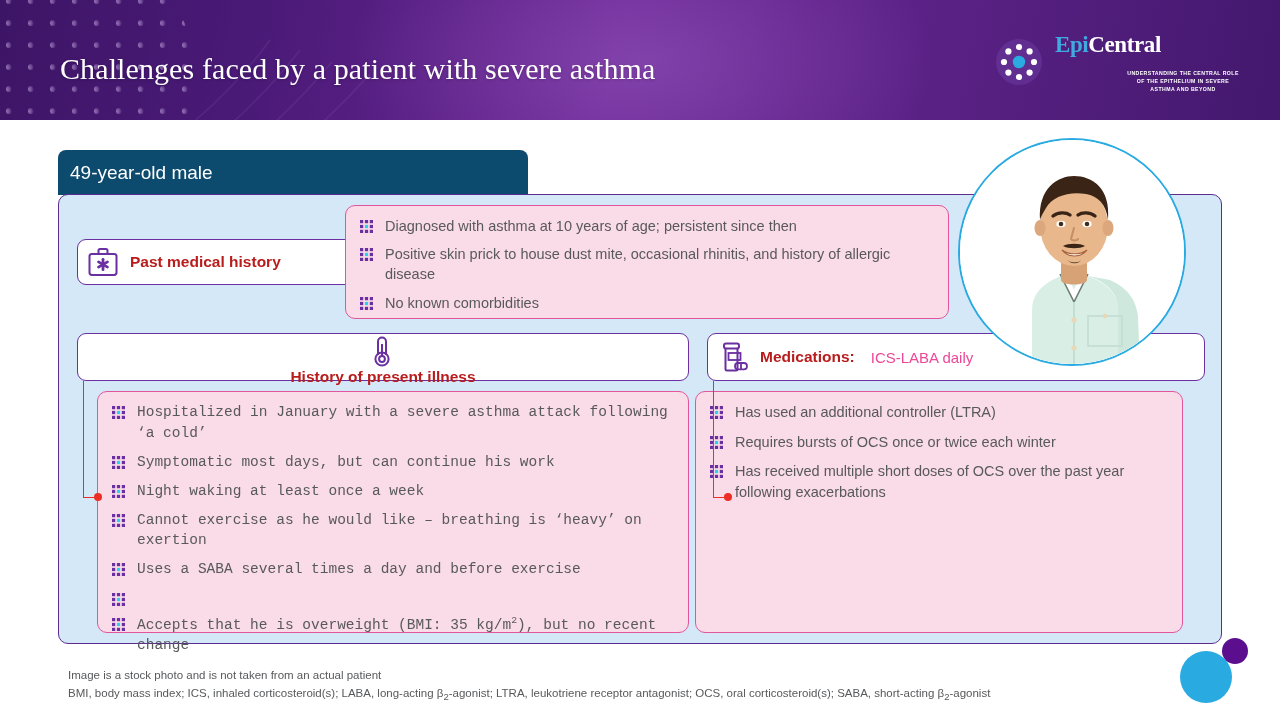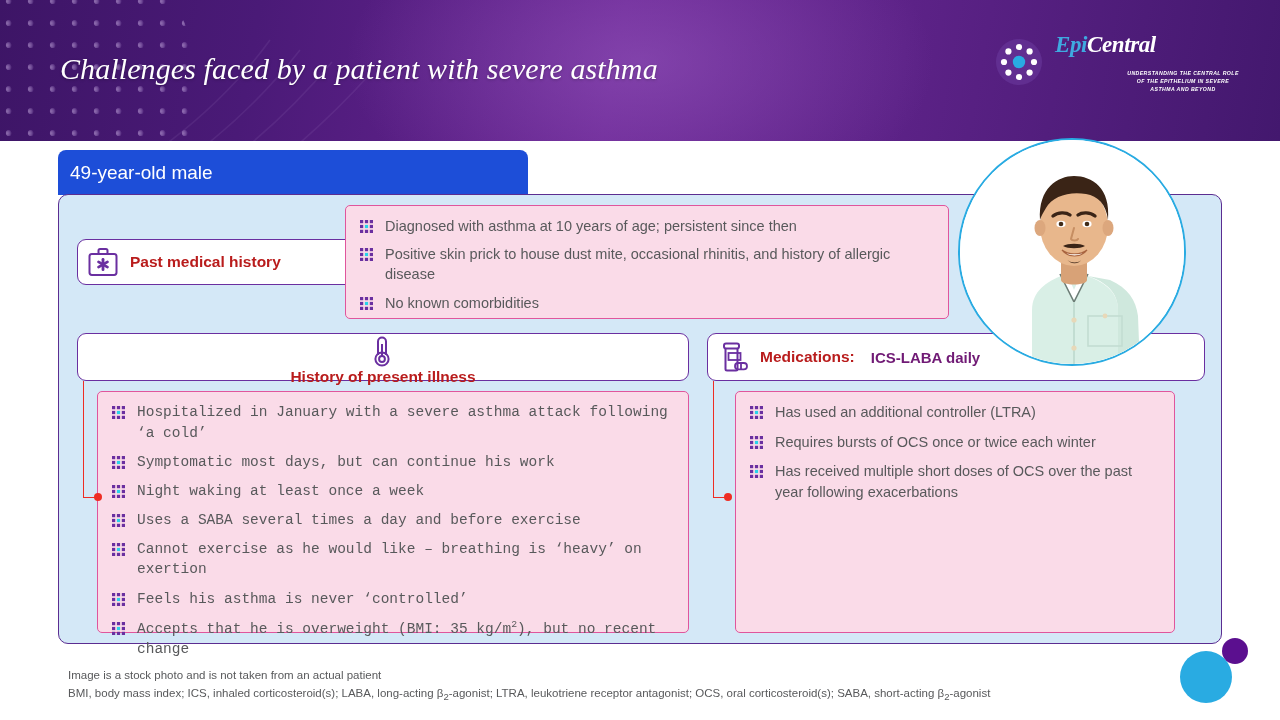--- a/index.html
+++ b/index.html
@@ -5,26 +5,25 @@
   * { margin:0; padding:0; box-sizing:border-box; }
   body {
     width:1280px; height:720px; overflow:hidden;
     background:#ffffff;
     font-family:"Liberation Sans", sans-serif;
     position:relative;
   }
 
   
   .banner {
-    position:absolute; left:0; top:0; width:1280px; height:141px;
+    position:absolute; left:0; top:0; width:1280px; height:120px;
     background:
       radial-gradient(ellipse 420px 230px at 640px 62px, rgba(150,90,190,0.55) 0%, rgba(150,90,190,0) 70%),
       linear-gradient(100deg, #3d1566 0%, #4a1a77 20%, #6a2594 48%, #5c2287 70%, #43186e 100%);
     overflow:hidden;
-    font-style:italic;
   }
   .banner-dots {
     position:absolute; left:-40px; top:-70px; width:620px; height:330px;
     opacity:.50;
   }
   .banner-swirl {
     position:absolute; left:-60px; top:-30px; width:640px; height:300px;
     opacity:.30;
   }
   .banner-title {
@@ -48,55 +47,55 @@
   .logo-tag {
     position:absolute; left:132px; top:35px; width:112px;
     font-size:5.2px; font-weight:bold; color:#ffffff;
     letter-spacing:.42px; line-height:1.55; text-align:center;
     text-transform:uppercase;
   }
 
   
   .age-tab {
     position:absolute; left:58px; top:150px; width:470px; height:45px;
-    background:#1d4ed8; border-radius:8px 8px 0 0;
+    background:#0c4a6e; border-radius:8px 8px 0 0;
     display:flex; align-items:center; padding-left:12px;
   }
   .age-tab span { font-size:19px; color:#ffffff; }
 
   
   .panel {
     position:absolute; left:58px; top:194px; width:1164px; height:450px;
     background:#d4e8f7; border:1.5px solid #5b2d91; border-radius:10px;
   }
 
   
   .hdr-box {
     position:absolute; background:#ffffff;
     border:1.5px solid #6a2fa0; border-radius:9px;
     display:flex; align-items:center;
   }
   .hdr-label { font-size:15.5px; font-weight:bold; color:#b91c1c; }
-  .hdr-sub { font-size:15px; color:#701a75; margin-left:16px; font-weight:bold; }
+  .hdr-sub { font-size:15px; color:#ec4899; margin-left:16px; font-weight:normal; }
 
   .pmh-box { left:18px; top:44px; width:580px; height:46px; }
   .hpi-box { left:18px; top:138px; width:612px; height:48px;flex-direction:column; }
   .med-box { left:648px; top:138px; width:498px; height:48px; }
 
   .hdr-icon { width:34px; height:34px; margin:0 10px 0 8px; flex:0 0 auto; }
 
   
   .pink {
     position:absolute; background:#fadbe8;
-    border:1.3px solid #e0559c; border-radius:5px;
+    border:1.3px solid #e0559c; border-radius:10px;
     padding:10px 14px 10px 12px;
   }
   .pmh-pink  { left:286px; top:10px;  width:604px; height:114px; z-index:3; }
   .hpi-pink  { left:38px;  top:196px; width:592px; height:242px; }
-  .med-pink  { left:676px; top:196px; width:440px; height:242px; }
+  .med-pink  { left:636px; top:196px; width:488px; height:242px; }
 
   .bullet-row { display:flex; align-items:flex-start; margin-bottom:8px; }
   .bullet-row:last-child { margin-bottom:0;margin-top:8px; }
   .bullet-ico { width:13px; height:13px; flex:0 0 auto; margin:4px 12px 0 2px; }
   .bullet-txt { font-size:14.5px; color:#58595b; line-height:1.42; }
   .pmh-pink .bullet-row { margin-bottom:7px; }
   .hpi-pink .bullet-row { margin-bottom:8.5px;font-family:Liberation Mono, monospace; }
   .med-pink .bullet-row { margin-bottom:9px; }
 
   
@@ -317,53 +316,52 @@
             <rect x="4.9" y="0" width="3.2" height="3.2"></rect>
             <rect x="9.8" y="0" width="3.2" height="3.2"></rect>
             <rect x="0" y="4.9" width="3.2" height="3.2"></rect>
             <rect x="9.8" y="4.9" width="3.2" height="3.2"></rect>
             <rect x="0" y="9.8" width="3.2" height="3.2"></rect>
             <rect x="4.9" y="9.8" width="3.2" height="3.2"></rect>
             <rect x="9.8" y="9.8" width="3.2" height="3.2"></rect>
           </g>
           <rect x="4.9" y="4.9" width="3.2" height="3.2" fill="#29d3e8"></rect>
         </svg>
+        <span class="bullet-txt">Cannot exercise as he would like – breathing is ‘heavy’ on exertion</span>
+      </div>
+      <div class="bullet-row">
+        <svg class="bullet-ico" viewBox="0 0 13 13">
+          <g fill="#6a2fa0">
+            <rect x="0" y="0" width="3.2" height="3.2"></rect>
+            <rect x="4.9" y="0" width="3.2" height="3.2"></rect>
+            <rect x="9.8" y="0" width="3.2" height="3.2"></rect>
+            <rect x="0" y="4.9" width="3.2" height="3.2"></rect>
+            <rect x="9.8" y="4.9" width="3.2" height="3.2"></rect>
+            <rect x="0" y="9.8" width="3.2" height="3.2"></rect>
+            <rect x="4.9" y="9.8" width="3.2" height="3.2"></rect>
+            <rect x="9.8" y="9.8" width="3.2" height="3.2"></rect>
+          </g>
+          <rect x="4.9" y="4.9" width="3.2" height="3.2" fill="#29d3e8"></rect>
+        </svg>
         <span class="bullet-txt">Uses a SABA several times a day and before exercise</span>
       </div>
       <div class="bullet-row">
         <svg class="bullet-ico" viewBox="0 0 13 13">
           <g fill="#6a2fa0">
             <rect x="0" y="0" width="3.2" height="3.2"></rect>
             <rect x="4.9" y="0" width="3.2" height="3.2"></rect>
             <rect x="9.8" y="0" width="3.2" height="3.2"></rect>
             <rect x="0" y="4.9" width="3.2" height="3.2"></rect>
             <rect x="9.8" y="4.9" width="3.2" height="3.2"></rect>
             <rect x="0" y="9.8" width="3.2" height="3.2"></rect>
             <rect x="4.9" y="9.8" width="3.2" height="3.2"></rect>
             <rect x="9.8" y="9.8" width="3.2" height="3.2"></rect>
           </g>
           <rect x="4.9" y="4.9" width="3.2" height="3.2" fill="#29d3e8"></rect>
         </svg>
-        <span class="bullet-txt">Cannot exercise as he would like – breathing is ‘heavy’ on exertion</span>
-      </div>
-      <div class="bullet-row">
-        <svg class="bullet-ico" viewBox="0 0 13 13">
-          <g fill="#6a2fa0">
-            <rect x="0" y="0" width="3.2" height="3.2"></rect>
-            <rect x="4.9" y="0" width="3.2" height="3.2"></rect>
-            <rect x="9.8" y="0" width="3.2" height="3.2"></rect>
-            <rect x="0" y="4.9" width="3.2" height="3.2"></rect>
-            <rect x="9.8" y="4.9" width="3.2" height="3.2"></rect>
-            <rect x="0" y="9.8" width="3.2" height="3.2"></rect>
-            <rect x="4.9" y="9.8" width="3.2" height="3.2"></rect>
-            <rect x="9.8" y="9.8" width="3.2" height="3.2"></rect>
-          </g>
-          <rect x="4.9" y="4.9" width="3.2" height="3.2" fill="#29d3e8"></rect>
-        </svg>
-        <span class="bullet-txt">Feels his asthma is never ‘controlled’</span>
       </div>
       <div class="bullet-row">
         <svg class="bullet-ico" viewBox="0 0 13 13">
           <g fill="#6a2fa0">
             <rect x="0" y="0" width="3.2" height="3.2"></rect>
             <rect x="4.9" y="0" width="3.2" height="3.2"></rect>
             <rect x="9.8" y="0" width="3.2" height="3.2"></rect>
             <rect x="0" y="4.9" width="3.2" height="3.2"></rect>
             <rect x="9.8" y="4.9" width="3.2" height="3.2"></rect>
             <rect x="0" y="9.8" width="3.2" height="3.2"></rect>

